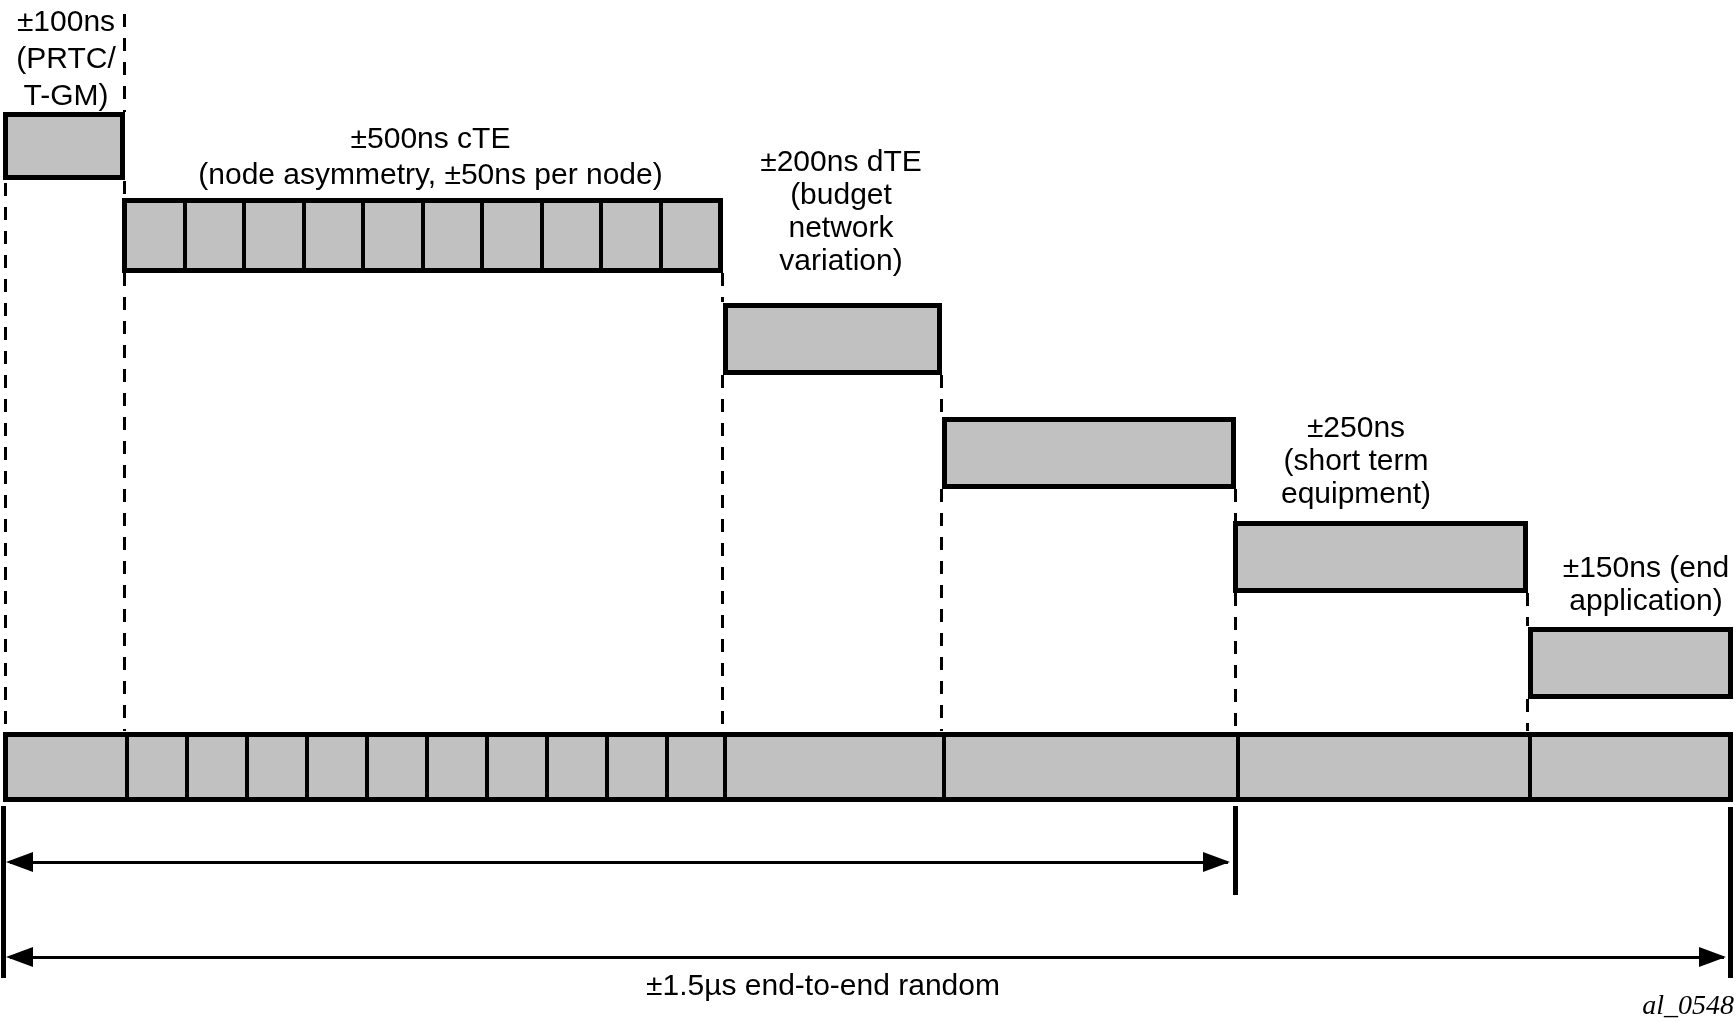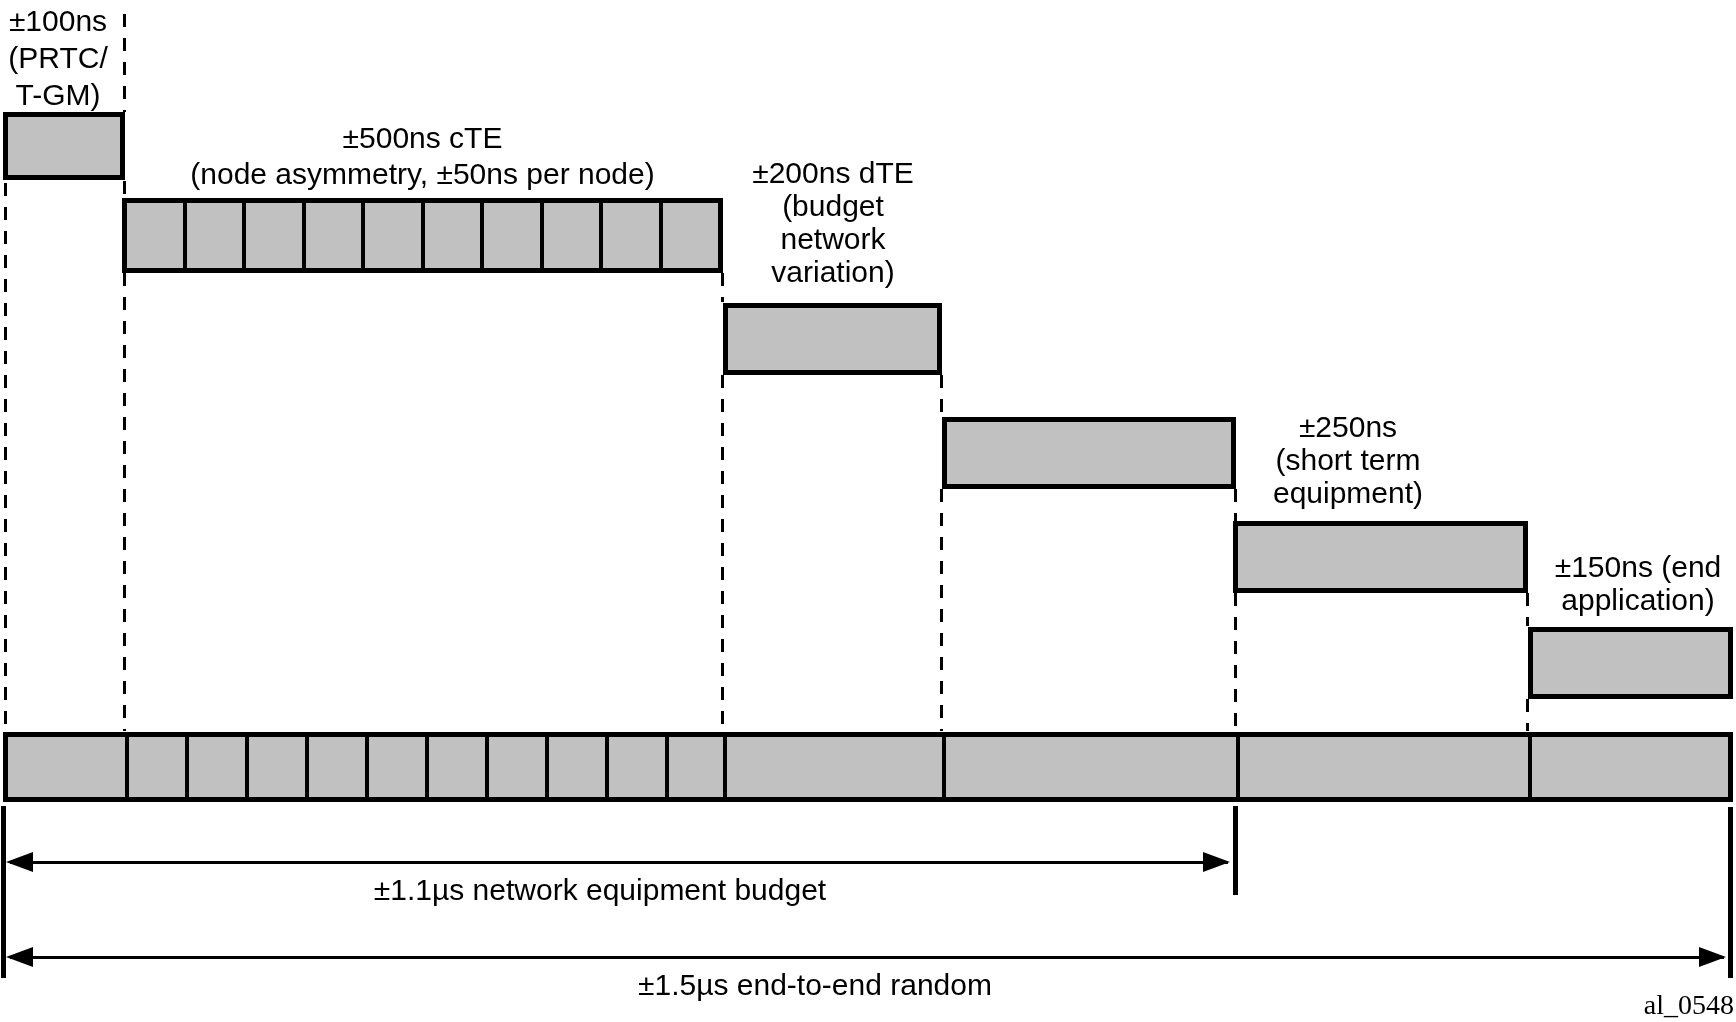--- a/index.html
+++ b/index.html
@@ -1,54 +1,54 @@
 <!DOCTYPE html>
 <html><head>
 <meta charset="utf-8">
 <style>
   html,body{margin:0;padding:0;background:#fff;}
   #stage{
     position:relative;width:1736px;height:1022px;background:#ffffff;
     font-family:"Liberation Sans",sans-serif;color:#000;overflow:hidden;
   }
-  .lbl{position:absolute;font-size:30px;line-height:34px;text-align:center;white-space:nowrap;}
+  .lbl{position:absolute;font-size:30px;line-height:34px;text-align:center;white-space:nowrap;padding-left:8px;}
   .lbl div{white-space:nowrap;}
   .box{position:absolute;box-sizing:border-box;background:#c1c1c1;border:5px solid #000;}
   .seg-bar{display:flex;align-items:stretch;}
   .seg{flex:1 1 0;box-sizing:border-box;border-left:4px solid #000;}
   .seg:first-child{border-left:none;}
   .bseg{box-sizing:border-box;border-left:4px solid #000;}
   .bseg:first-child{border-left:none;}
   .dash-v{position:absolute;width:3px;
     background:repeating-linear-gradient(180deg,#000 0 13px,transparent 13px 24px);}
   .tick{position:absolute;width:5px;background:#000;}
   .hline{position:absolute;height:3px;background:#000;}
   .ah{position:absolute;width:0;height:0;border-top:10px solid transparent;border-bottom:10px solid transparent;}
   .ah-left{border-right:27px solid #000;}
   .ah-right{border-left:27px solid #000;}
-  .fig-id{position:absolute;font-family:"Liberation Serif",serif;
+  .fig-id{position:absolute;font-family:"Liberation Serif",serif;font-style:italic;
     font-size:28px;text-align:right;}
 </style>
 </head>
 <body>
 
 <div id="stage">
 
   <div class="lbl" style="left:0px;top:2px;width:116px;line-height:37px;">
     <div>±100ns</div>
     <div>(PRTC/</div>
     <div>T-GM)</div>
   </div>
 
   <div class="lbl" style="left:120px;top:120px;width:605px;line-height:36px;">
     <div>±500ns cTE</div>
     <div>(node asymmetry, ±50ns per node)</div>
   </div>
 
-  <div class="lbl" style="left:723px;top:156px;width:220px;line-height:33px;">
+  <div class="lbl" style="left:723px;top:144px;width:220px;line-height:33px;">
     <div>±200ns dTE</div>
     <div>(budget</div>
     <div>network</div>
     <div>variation)</div>
   </div>
 
 
   <div class="lbl" style="left:1198px;top:410px;width:300px;line-height:33px;">
     <div>±250ns</div>
     <div>(short term</div>
@@ -111,21 +111,20 @@
     <div class="bseg" style="flex:1 1 auto;"></div>
   </div>
 
   <div class="tick" style="left:1px;top:806px;height:172px;"></div>
   <div class="tick" style="left:1233px;top:806px;height:89px;"></div>
   <div class="tick" style="left:1728px;top:807px;height:171px;"></div>
 
   <div class="hline" style="left:10px;top:861px;width:1218px;"></div>
   <div class="ah ah-left" style="left:6px;top:852px;"></div>
   <div class="ah ah-right" style="left:1203px;top:852px;"></div>
-  <div class="lbl" style="left:100px;top:873px;width:1000px;">±1.1µs network equipment budget</div>
 
   <div class="hline" style="left:10px;top:956px;width:1714px;"></div>
   <div class="ah ah-left" style="left:6px;top:947px;"></div>
   <div class="ah ah-right" style="left:1699px;top:947px;"></div>
   <div class="lbl" style="left:315px;top:968px;width:1000px;">±1.5µs end-to-end random</div>
 
   <div class="fig-id" style="right:2px;top:989px;width:240px;">al_0548</div>
 
 </div>
 

